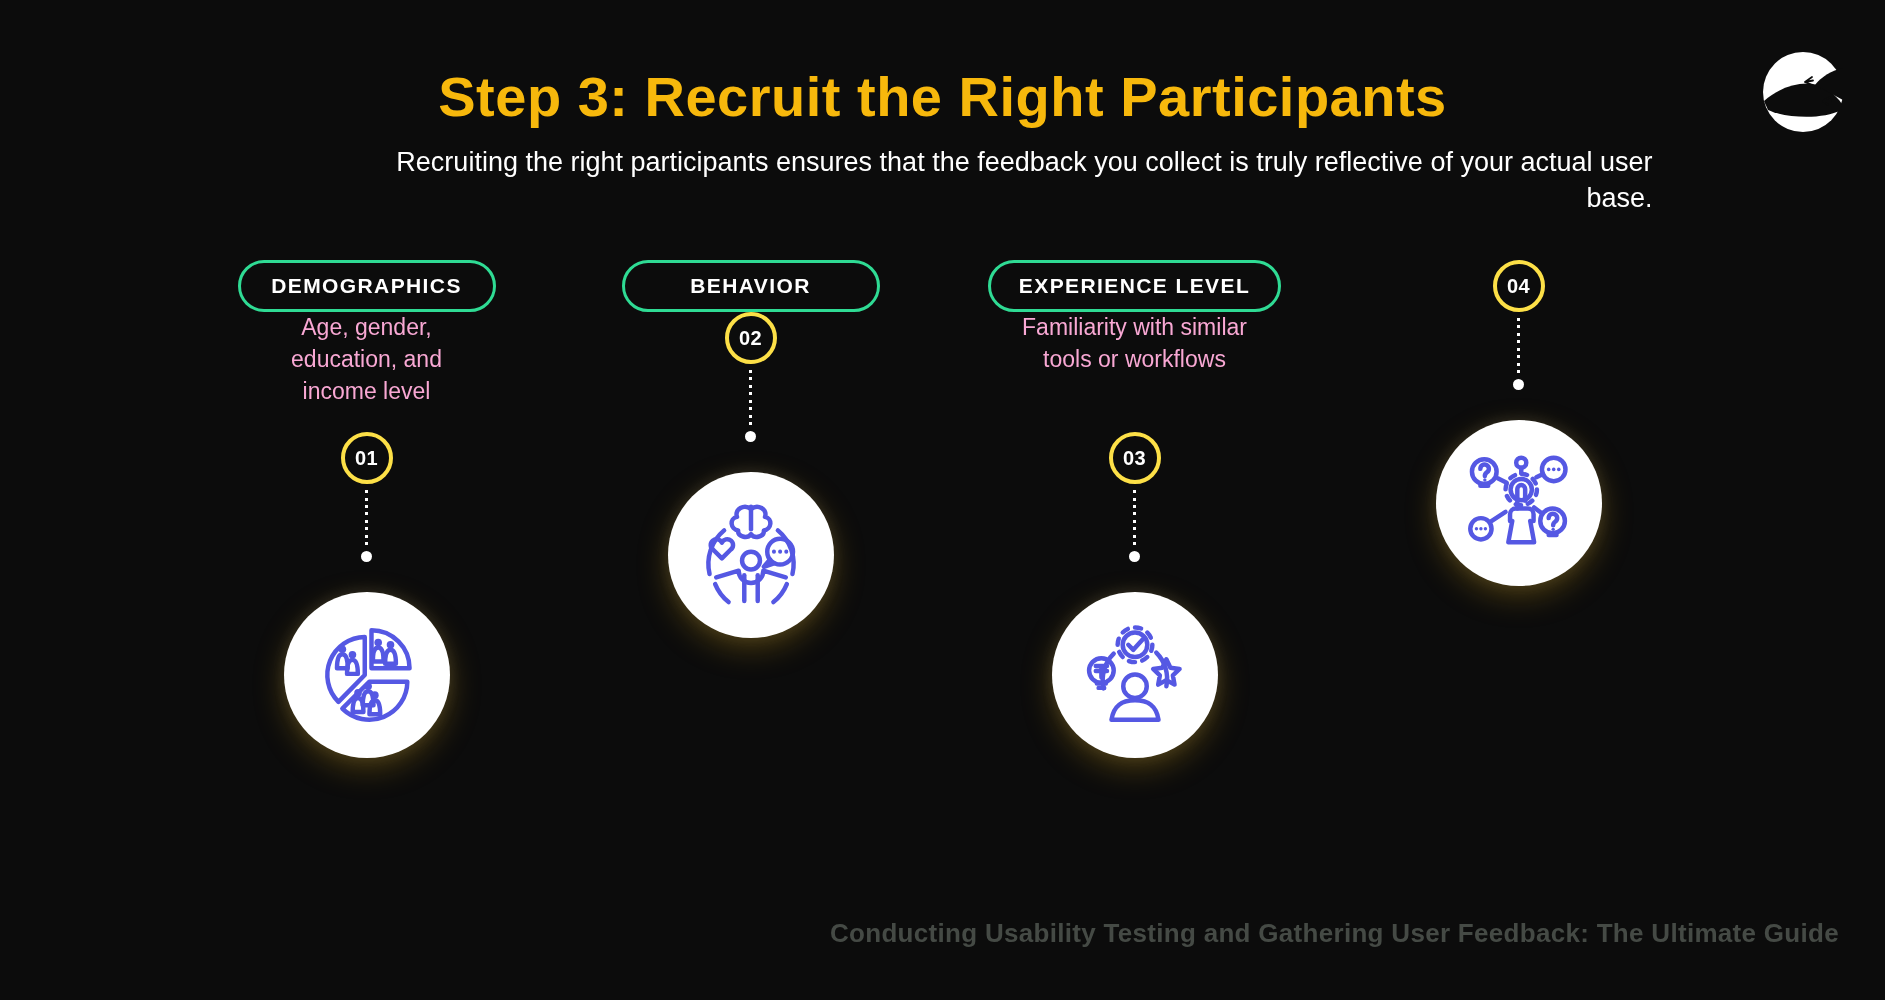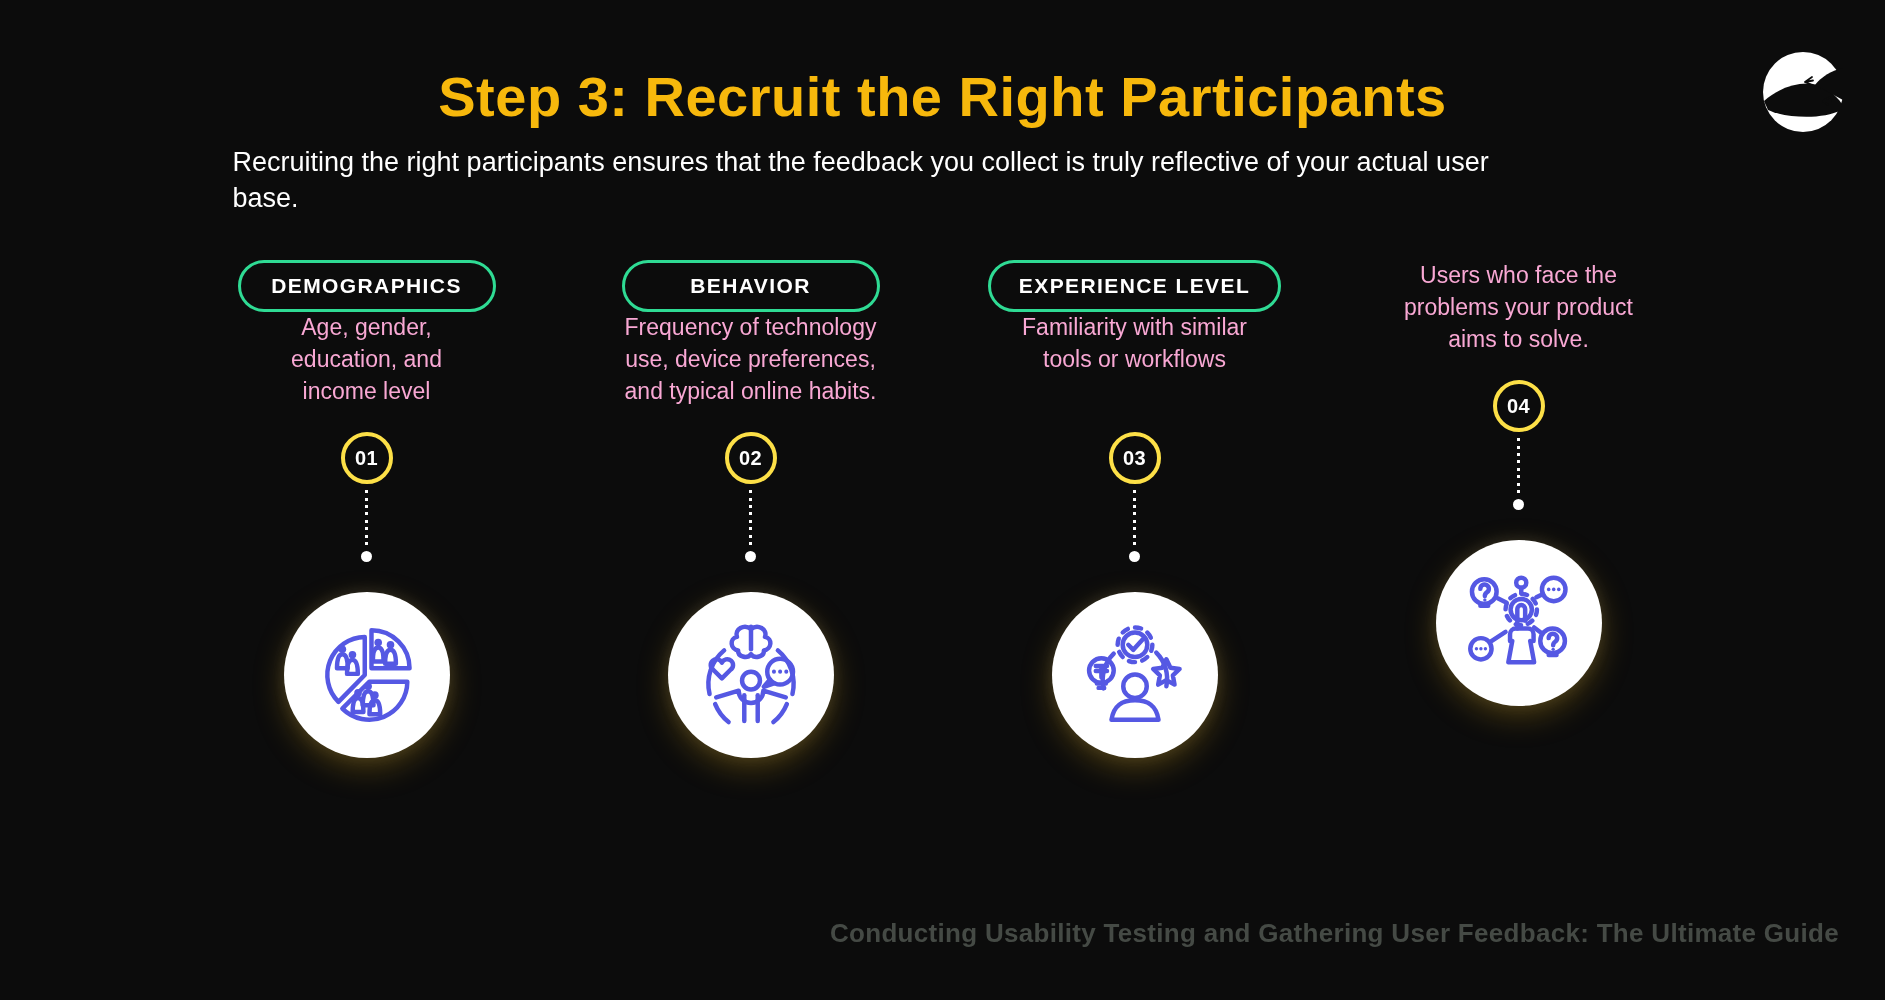--- a/index.html
+++ b/index.html
@@ -9,21 +9,21 @@
     background:#0C0C0C; overflow:hidden;
     font-family:"Liberation Sans", sans-serif;
   }
   .logo { position:absolute; top:52px; right:42px; width:80px; height:80px; }
   .title {
     padding-top:64px; text-align:center;
     font-size:56px; font-weight:700; letter-spacing:0.5px;
     color:#F7B80C;
   }
   .subtitle {
-    margin:16px auto 8px; max-width:1420px; text-align:left;
+    margin:16px auto 8px; max-width:1420px; text-align:right;
     color:#FFFFFF; font-size:27px; line-height:1.32; white-space:pre-line;
   }
   .columns {
     margin-top:44px; display:flex; justify-content:center; gap:32px;
   }
   .column { width:352px; display:flex; flex-direction:column; align-items:center; }
   .pill {
     border:3px solid #2FDB94; border-radius:999px;
     min-width:258px; padding:11px 28px; text-align:center;
     display:flex; align-items:center; justify-content:center;
@@ -118,23 +118,20 @@
               <path d="M52.2,85 Q52.2,72.5 57,72.5 Q61.8,72.5 61.8,85 Z"></path>
           </g>
         </svg>
       </div>
     </section>
 
     <section class="column">
       <div class="pill">
         <span>BEHAVIOR</span>
       </div>
-      <p class="desc">Frequency of technology
-use, device preferences,
-and typical online habits.</p>
       <div class="num-circle">
         <span>02</span>
       </div>
       <div class="dotline"></div>
       <div class="enddot"></div>
       <div class="icon-circle">
         <svg class="icon" viewBox="0 0 100 100">
           <path d="M13,67 A39,39 0 0 1 26,28"></path>
           <path d="M87,67 A39,39 0 0 0 74,28"></path>
           <path d="M30,92 A39,39 0 0 1 18,76"></path>
@@ -179,23 +176,20 @@
           <path d="M16,57.5 h8"></path>
           <path d="M17.5,61.5 h5"></path>
           <path d="M78,36 l3.6,7.6 8.2,1 -6,5.8 1.5,8.2 -7.3,-4 -7.3,4 1.5,-8.2 -6,-5.8 8.2,-1 Z"></path>
           <circle class="s" cx="50" cy="60" r="10.5"></circle>
           <path d="M29,90 C31,76.5 39,72.5 50,72.5 C61,72.5 69,76.5 71,90 Z"></path>
         </svg>
       </div>
     </section>
 
     <section class="column">
-      <p class="desc">Users who face the
-problems your product
-aims to solve.</p>
       <div class="num-circle">
         <span>04</span>
       </div>
       <div class="dotline"></div>
       <div class="enddot"></div>
       <div class="icon-circle">
         <svg class="icon" viewBox="0 0 100 100">
           <circle class="s" cx="52" cy="38" r="9.5"></circle>
           <circle class="s" cx="52" cy="38" r="14" stroke-dasharray="4.8 6.2" stroke-width="5"></circle>
           <circle class="s" cx="52" cy="14" r="4.5"></circle>

